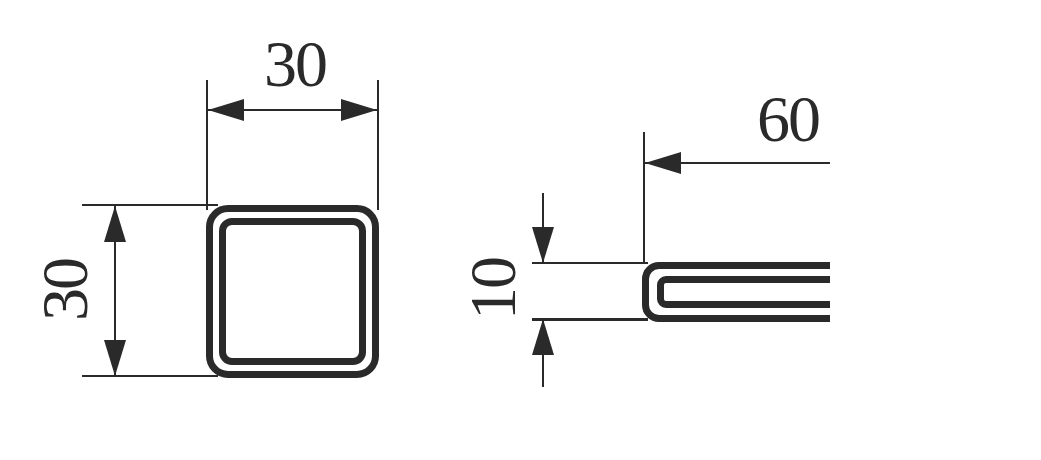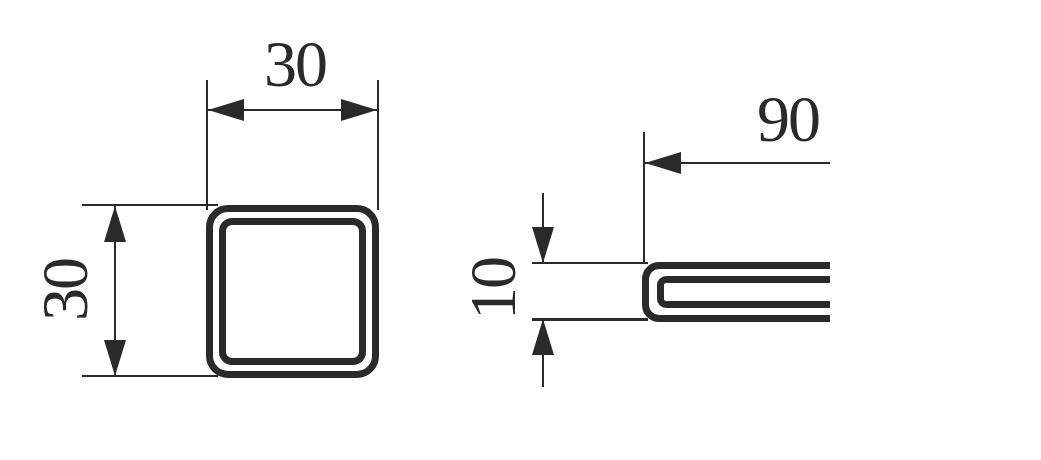--- a/index.html
+++ b/index.html
@@ -72,21 +72,21 @@
   <div class="view">
 
     <div class="tube" style="left:642px;top:262px;width:287px;height:60px;border-radius:17px;"></div>
     <div class="tube" style="left:657px;top:276px;width:256px;height:32px;border-radius:9px;"></div>
 
     <div class="vline" style="left:642.75px;top:132px;height:131px;"></div>
     <div class="vline" style="left:923.75px;top:132px;height:134px;"></div>
     <div class="hline" style="left:645px;top:161.75px;width:280px;"></div>
     <div class="arrow w" style="left:645px;top:152px;"></div>
     <div class="arrow e" style="left:889px;top:152px;"></div>
-    <div class="dim-label" style="left:788px;top:119px;">90</div>
+    <div class="dim-label" style="left:788px;top:119px;">60</div>
 
     <div class="hline" style="left:532px;top:261.75px;width:116px;"></div>
     <div class="hline" style="left:532px;top:318.25px;width:116px;"></div>
     <div class="vline" style="left:541.75px;top:193px;height:70px;"></div>
     <div class="arrow s" style="left:532px;top:227px;"></div>
     <div class="vline" style="left:541.75px;top:320px;height:67px;"></div>
     <div class="arrow n" style="left:532px;top:319px;"></div>
     <div class="dim-label rot" style="left:493px;top:289px;">10</div>
   </div>
 

